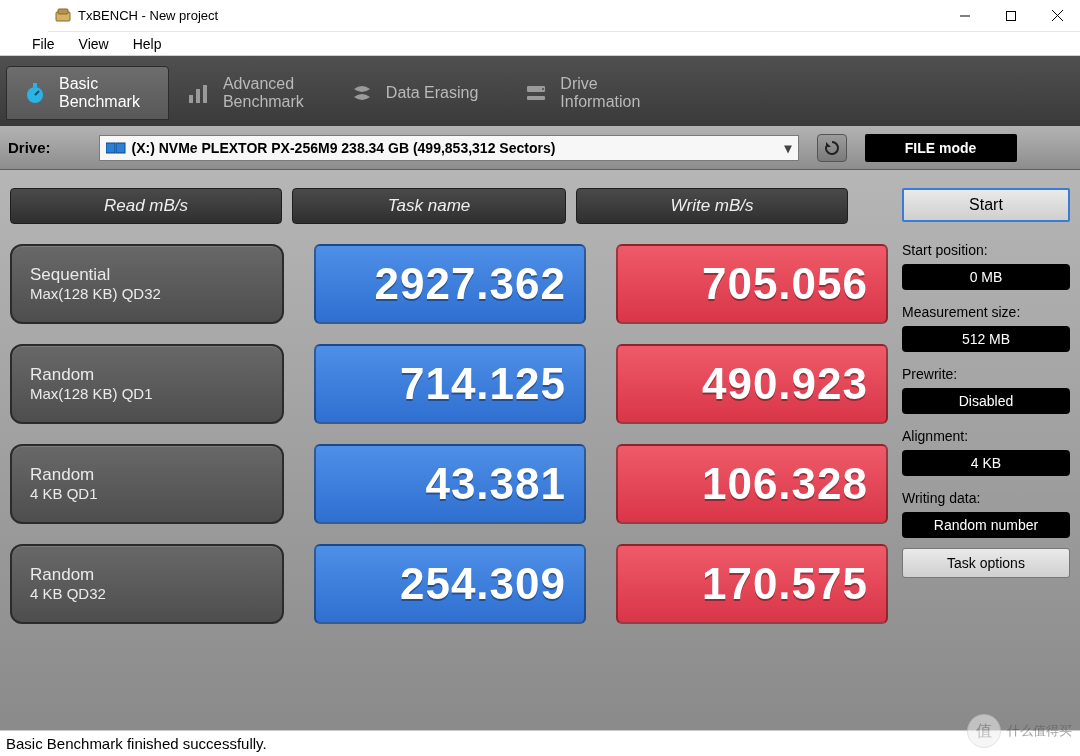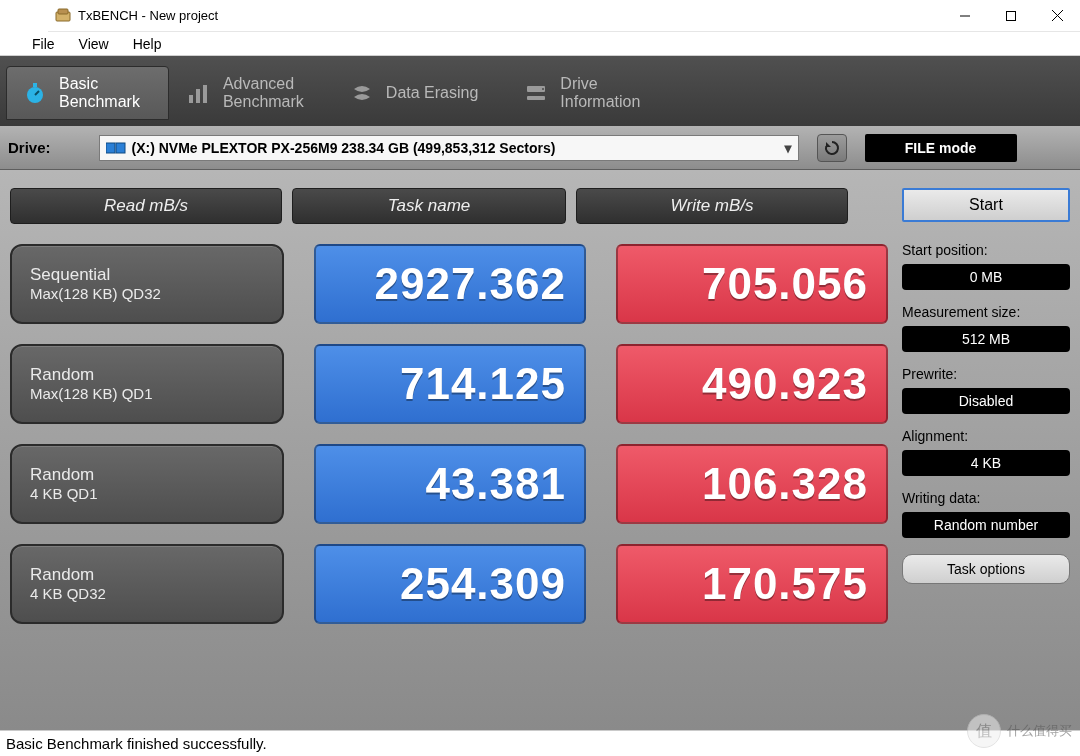--- a/index.html
+++ b/index.html
@@ -50,21 +50,21 @@
 
   .valbox { width:272px; height:80px; border-radius:6px; border:2px solid rgba(0,0,0,0.35); display:flex; align-items:center; justify-content:flex-end; padding:0 18px; color:#fff; font-size:44px; font-weight:700; font-family: "Arial Narrow", Arial, sans-serif; letter-spacing:1px; text-shadow:0 2px 0 rgba(0,0,0,0.35);margin-left:20px; }
   .valbox.read { background:linear-gradient(#4e8fe8,#2f6fd0); }
   .valbox.write { background:linear-gradient(#ef5a69,#d93648); }
 
   
   .side { width:170px; display:flex; flex-direction:column; gap:6px; }
   .startbtn { height:34px; background:linear-gradient(#eaeaea,#cfcfcf); border:2px solid #3a7bd5; color:#000; font-size:16px; display:flex; align-items:center; justify-content:center; border-radius:2px; margin-bottom:10px;}
   .sidelabel { font-size:14px; color:#000; margin-top:4px;}
   .sideval { height:26px; background:#000; color:#fff; font-size:14px; display:flex; align-items:center; justify-content:center; border-radius:4px; margin-bottom:4px;}
-  .sideplain { height:30px; background:linear-gradient(#eaeaea,#cfcfcf); border:1px solid #777; color:#000; font-size:14px; display:flex; align-items:center; justify-content:center; border-radius:10px; margin-top:6px;}
+  .sideplain { height:30px; background:linear-gradient(#eaeaea,#cfcfcf); border:1px solid #777; color:#000; font-size:14px; display:flex; align-items:center; justify-content:center; border-radius:3px; }
 
   
   .status { height:26px; background:#fff; border-top:1px solid #cacaca; display:flex; align-items:center; padding:0 6px; font-size:15px; color:#000;}
 
   
   .watermark { position:fixed; right:0; bottom:4px; opacity:0.55; font-size:13px; color:#555; display:flex; align-items:center; gap:6px; padding:4px 8px;}
   .watermark .circ { width:34px; height:34px; border-radius:50%; background:#eee; border:1px solid #ccc; display:flex; align-items:center; justify-content:center; font-size:16px; color:#888;}
 </style>
 </head>
 <body>

